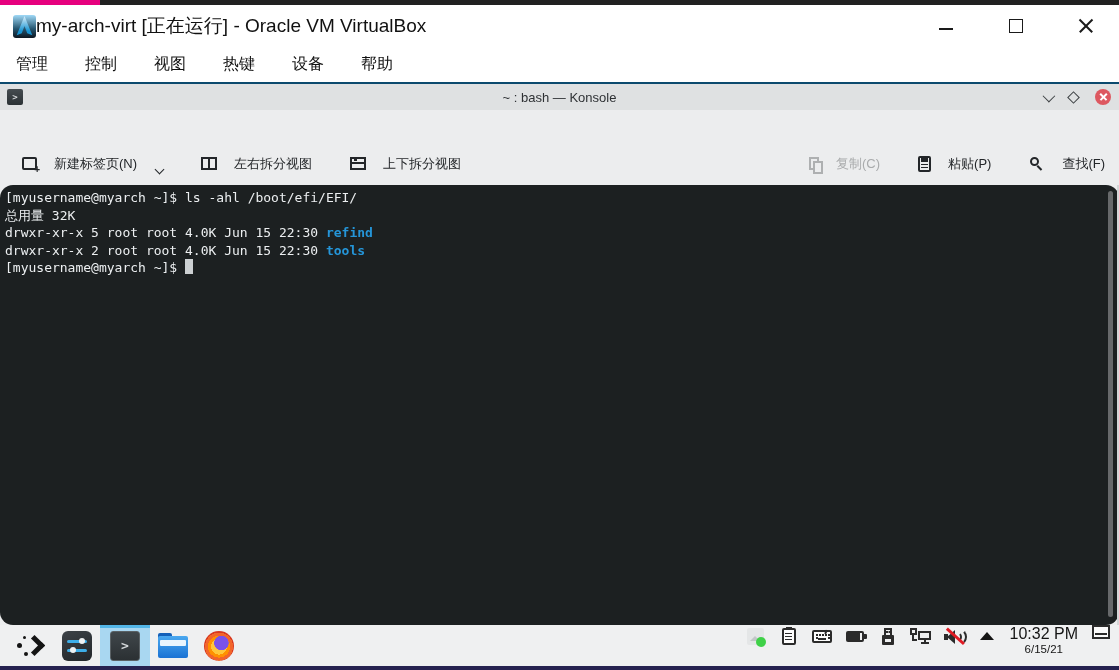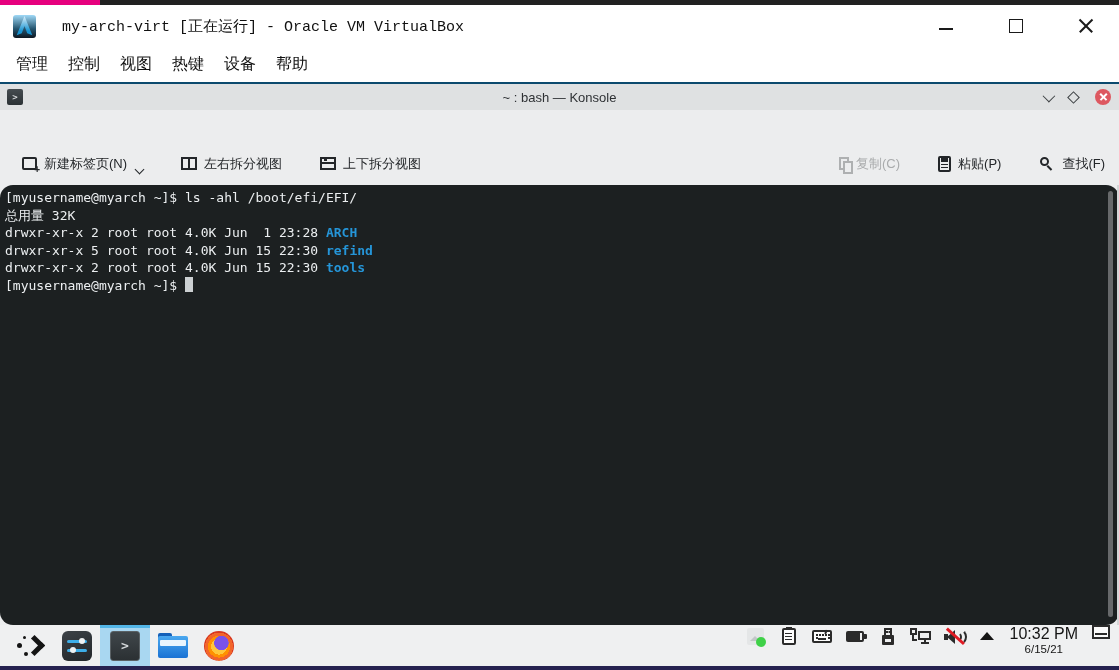--- a/index.html
+++ b/index.html
@@ -7,30 +7,30 @@
   .screen{position:relative;width:1119px;height:670px;background:#fff;}
 
   
   .top-edge{position:absolute;top:0;left:0;width:100%;height:5px;background:#212121;}
   .top-edge .magenta{position:absolute;top:0;left:0;width:100px;height:5px;background:#e6007e;}
 
   
   .vbox-titlebar{position:absolute;top:5px;left:0;width:100%;height:42px;background:#fff;display:flex;align-items:center;}
   .vbox-appicon{width:23px;height:23px;margin-left:13px;border-radius:3px;background:linear-gradient(180deg,#9fd9f7 0%,#25556f 60%,#0d1620 100%);position:relative;overflow:hidden;flex:0 0 auto;}
   .vbox-appicon .arch{position:absolute;inset:0;background:linear-gradient(180deg,#eaf7ff,#1793d1 70%);clip-path:polygon(50% 6%,84% 90%,62% 82%,50% 50%,38% 82%,16% 90%);}
-  .vbox-title{margin-left:26px;font-size:15px;color:#111;white-space:nowrap;font-family:Liberation Mono, monospace;}
+  .vbox-title{margin-left:0;font-size:19px;color:#111;white-space:nowrap;}
   .vbox-controls{margin-left:auto;display:flex;align-items:center;margin-right:24px;}
   .wc{width:18px;height:18px;display:flex;align-items:center;justify-content:center;position:relative;margin-left:52px;cursor:default;}
   .wc-min-bar{width:14px;height:2px;background:#1a1a1a;margin-top:6px;}
   .wc-max-box{width:14px;height:14px;border:1.5px solid #1a1a1a;box-sizing:border-box;background:transparent;}
   .wc-x{position:relative;width:16px;height:16px;}
   .wc-x::before,.wc-x::after{content:'';position:absolute;left:-1px;top:7px;width:18px;height:1.6px;background:#1a1a1a;}
   .wc-x::before{transform:rotate(45deg);} .wc-x::after{transform:rotate(-45deg);}
 
-  .vbox-menubar{position:absolute;top:47px;left:0;width:100%;height:35px;background:#fff;display:flex;align-items:center;gap:20px;padding-left:16px;box-sizing:border-box;font-size:16px;color:#111;}
+  .vbox-menubar{position:absolute;top:47px;left:0;width:100%;height:35px;background:#fff;display:flex;align-items:center;gap:37px;padding-left:16px;box-sizing:border-box;font-size:16px;color:#111;}
   .vbox-menu-item{cursor:default;}
 
   
   .vm{position:absolute;top:82px;left:0;width:100%;height:586px;border-top:2px solid #0c4a6e;background:#ecedee;}
 
   
   .k-titlebar{position:absolute;top:0;left:0;width:100%;height:26px;background:#dfe1e2;}
   .k-appicon{position:absolute;left:7px;top:5px;width:16px;height:16px;background:linear-gradient(180deg,#454c50,#2b3134);border-radius:2px;display:flex;align-items:center;justify-content:center;}
   .k-appicon::before{content:'>';color:#d8dbdd;font:bold 9px "DejaVu Sans Mono",monospace;}
   .k-title{position:absolute;left:0;right:0;top:0;height:26px;display:flex;align-items:center;justify-content:center;font-size:13px;color:#2e3134;}
@@ -40,21 +40,21 @@
   .k-close{width:16px;height:16px;border-radius:50%;background:#dd5860;position:relative;}
   .k-close::before,.k-close::after{content:'';position:absolute;left:3.5px;top:7.2px;width:9px;height:1.6px;background:#fff;}
   .k-close::before{transform:rotate(45deg);} .k-close::after{transform:rotate(-45deg);}
 
   
   .k-menubar{position:absolute;top:26px;left:0;width:100%;height:32px;background:#ecedee;display:flex;align-items:center;gap:21px;padding-left:11px;box-sizing:border-box;font-size:13px;color:#232629;}
   .k-menu-item{cursor:default;}
 
   
   .k-toolbar{position:absolute;top:58px;left:0;width:100%;height:43px;background:#ecedee;display:flex;align-items:center;padding:0 14px;box-sizing:border-box;font-size:13px;color:#232629;}
-  .tbtn{display:flex;align-items:center;gap:7px;margin-right:30px;padding-left:8px;}
+  .tbtn{display:flex;align-items:center;gap:17px;margin-right:30px;padding-left:8px;}
   .tbtn.right{margin-right:0;margin-left:30px;}
   .spacer{flex:1;}
   .tbtn .lbl{white-space:nowrap;}
   .tbtn.disabled{color:#a9abac;}
   .ic-newtab{width:15px;height:13px;border:2px solid #232629;border-radius:2px;position:relative;box-sizing:border-box;}
   .ic-newtab::after{content:'+';position:absolute;right:-5px;bottom:-7px;font:bold 10px "Liberation Sans",sans-serif;color:#232629;}
   .mini-chev{width:6px;height:6px;border-right:1.5px solid #232629;border-bottom:1.5px solid #232629;transform:rotate(45deg);margin-left:2px;margin-top:12px;}
   .ic-split-lr{width:16px;height:13px;border:2px solid #232629;box-sizing:border-box;position:relative;}
   .ic-split-lr::after{content:'';position:absolute;left:5px;top:0;width:2px;height:9px;background:#232629;}
   .ic-split-tb{width:16px;height:13px;border:2px solid #232629;box-sizing:border-box;position:relative;}
@@ -235,21 +235,20 @@
       </div>
       <div class="tbtn right">
         <div class="ic-find"></div>
         <span class="lbl">查找(F)</span>
       </div>
     </div>
 
     <div class="terminal">
       <div class="t-line"><span>[myusername@myarch ~]$ ls -ahl /boot/efi/EFI/</span></div>
       <div class="t-line"><span>总用量 32K</span></div>
-      <div class="t-line"><span>drwxr-xr-x 2 root root 4.0K Jun  1 23:28 </span><span class="t-dir">ARCH</span></div>
       <div class="t-line"><span>drwxr-xr-x 5 root root 4.0K Jun 15 22:30 </span><span class="t-dir">refind</span></div>
       <div class="t-line"><span>drwxr-xr-x 2 root root 4.0K Jun 15 22:30 </span><span class="t-dir">tools</span></div>
       <div class="t-line"><span>[myusername@myarch ~]$</span><span class="cursor"></span></div>
       <div class="scroll-thumb"></div>
     </div>
 
     <div class="taskbar">
       <div class="task-slot">
         <div class="kick">
           <div class="kd kd1"></div>

